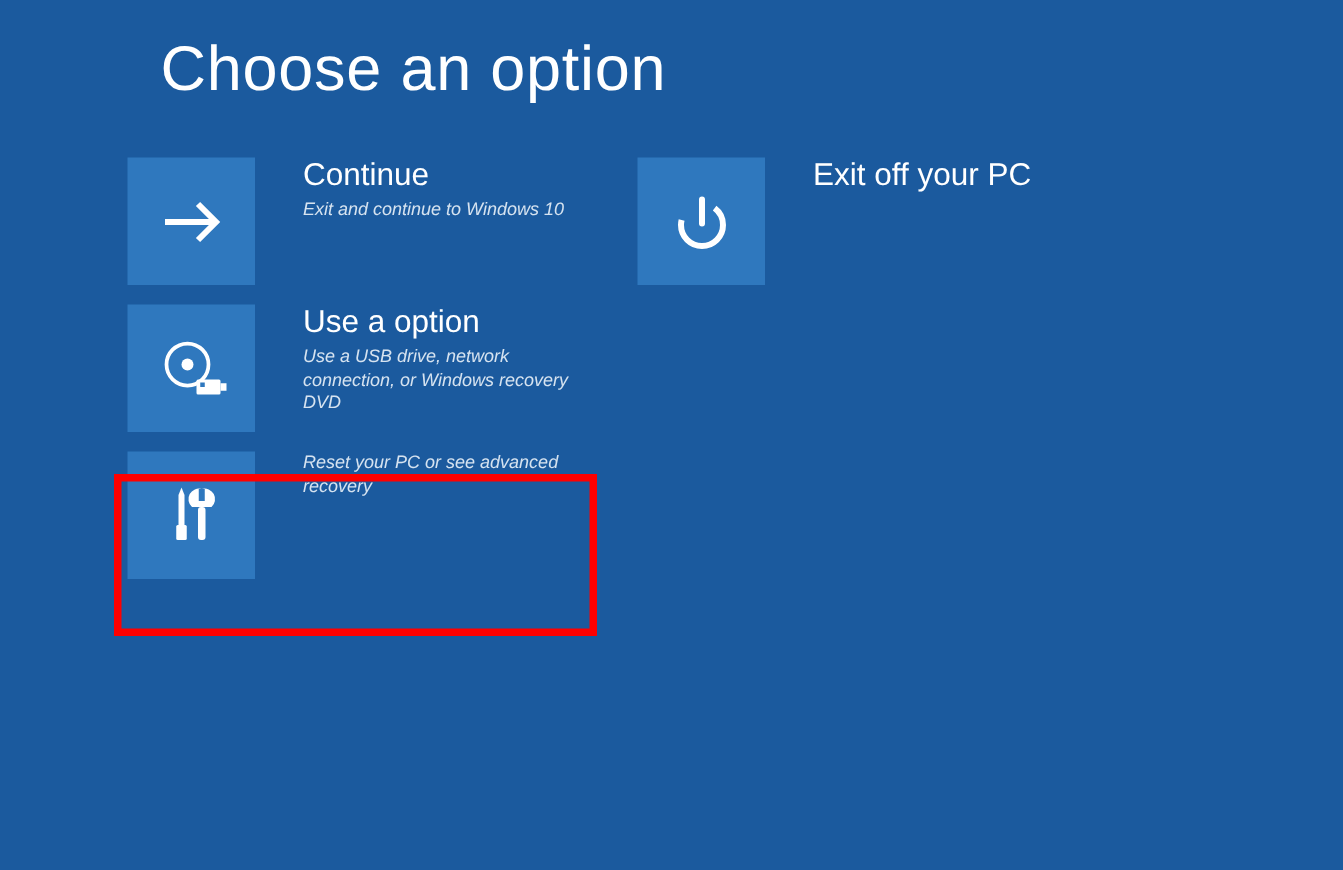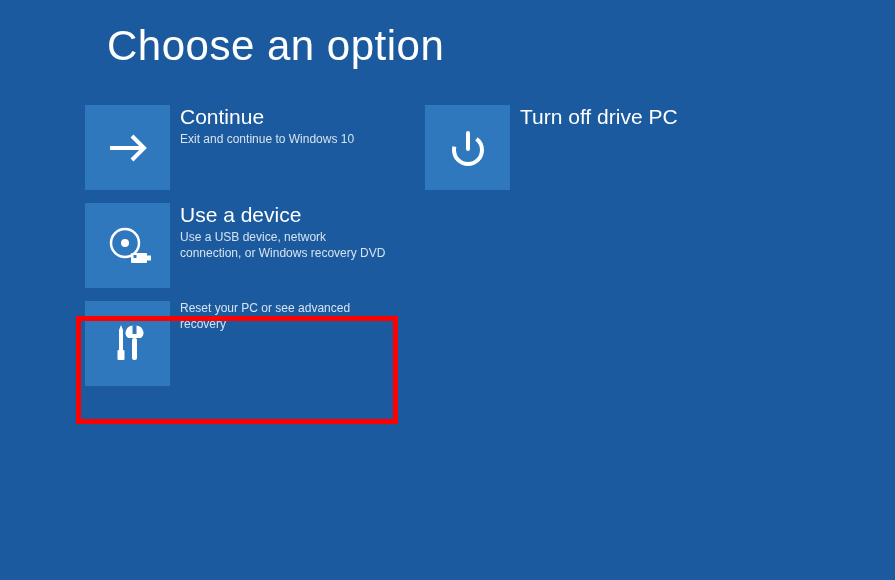--- a/index.html
+++ b/index.html
@@ -50,32 +50,34 @@
       height: 85px;
       background: #2F78BE;
       display: flex;
       align-items: center;
       justify-content: center;
       flex-shrink: 0;
     }
     .option-text {
       padding-left: 10px;
       padding-top: 0px;
+      margin-left: 22px;
     }
     .option-title {
       font-size: 21px;
       font-weight: 300;
       margin-bottom: 3px;
     }
     .option-desc {
       font-size: 12px;
       font-weight: 400;
       color: #D6E3F0;
       line-height: 1.3;
       max-width: 210px;
+      font-style: italic;
     }
     .highlight {
       position: absolute;
       border: 5px solid #FF0000;
       pointer-events: none;
     }
     svg {
       display: block;
     }
   </style>
@@ -103,22 +105,22 @@
       <div class="icon-box">
         <svg width="50" height="50" viewBox="0 0 50 50">
           <circle cx="22" cy="22" r="14" stroke="#ffffff" stroke-width="2.5" fill="none"></circle>
           <circle cx="22" cy="22" r="4" fill="#ffffff"></circle>
           <rect x="28" y="32" width="16" height="10" rx="1" fill="#ffffff"></rect>
           <rect x="44" y="34.5" width="4" height="5" fill="#ffffff"></rect>
           <rect x="30.5" y="34" width="3" height="3" fill="#2F78BE"></rect>
         </svg>
       </div>
       <div class="option-text">
-        <div class="option-title">Use a device</div>
-        <div class="option-desc">Use a USB device, network connection, or Windows recovery DVD</div>
+        <div class="option-title">Use a option</div>
+        <div class="option-desc">Use a USB drive, network connection, or Windows recovery DVD</div>
       </div>
     </div>
 
     <div class="option-tile">
       <div class="icon-box">
         <svg width="48" height="48" viewBox="0 0 48 48">
 
           <rect x="15" y="10" width="4" height="20" fill="#ffffff"></rect>
           <rect x="13.5" y="30" width="7" height="10" rx="1" fill="#ffffff"></rect>
           <polygon points="15,10 19,10 17,5" fill="#ffffff"></polygon>
@@ -137,20 +139,20 @@
 
   <div class="column">
     <div class="option-tile">
       <div class="icon-box">
         <svg width="46" height="46" viewBox="0 0 46 46">
           <circle cx="23" cy="25" r="14" stroke="#ffffff" stroke-width="4" fill="none" stroke-dasharray="60 18" stroke-dashoffset="-9" transform="rotate(-90 23 25)"></circle>
           <line x1="23" y1="8" x2="23" y2="24" stroke="#ffffff" stroke-width="4" stroke-linecap="round"></line>
         </svg>
       </div>
       <div class="option-text">
-        <div class="option-title">Turn off drive PC</div>
+        <div class="option-title">Exit off your PC</div>
         <div class="option-desc"></div>
       </div>
     </div>
   </div>
 </div>
 
 <div class="highlight" style="left:76px; top:316px; width:322px; height:108px;"></div>
 
 </body></html>

